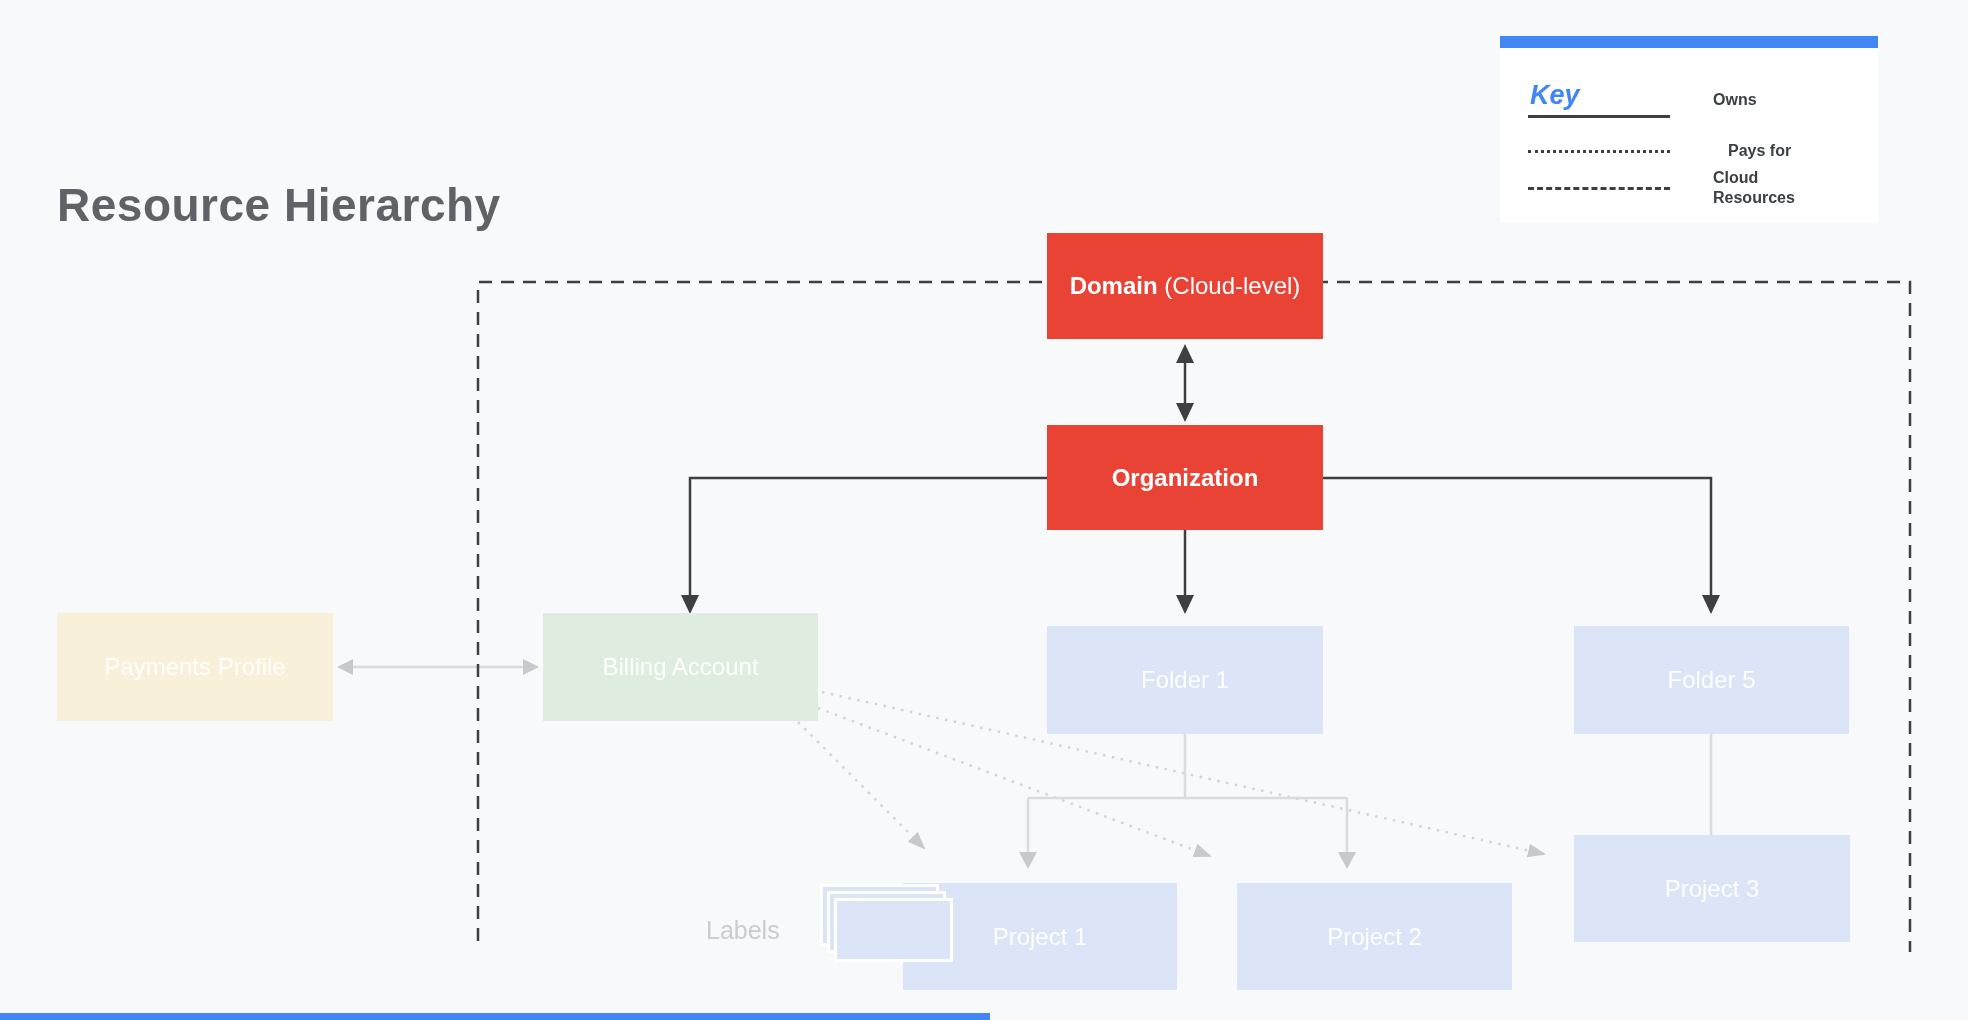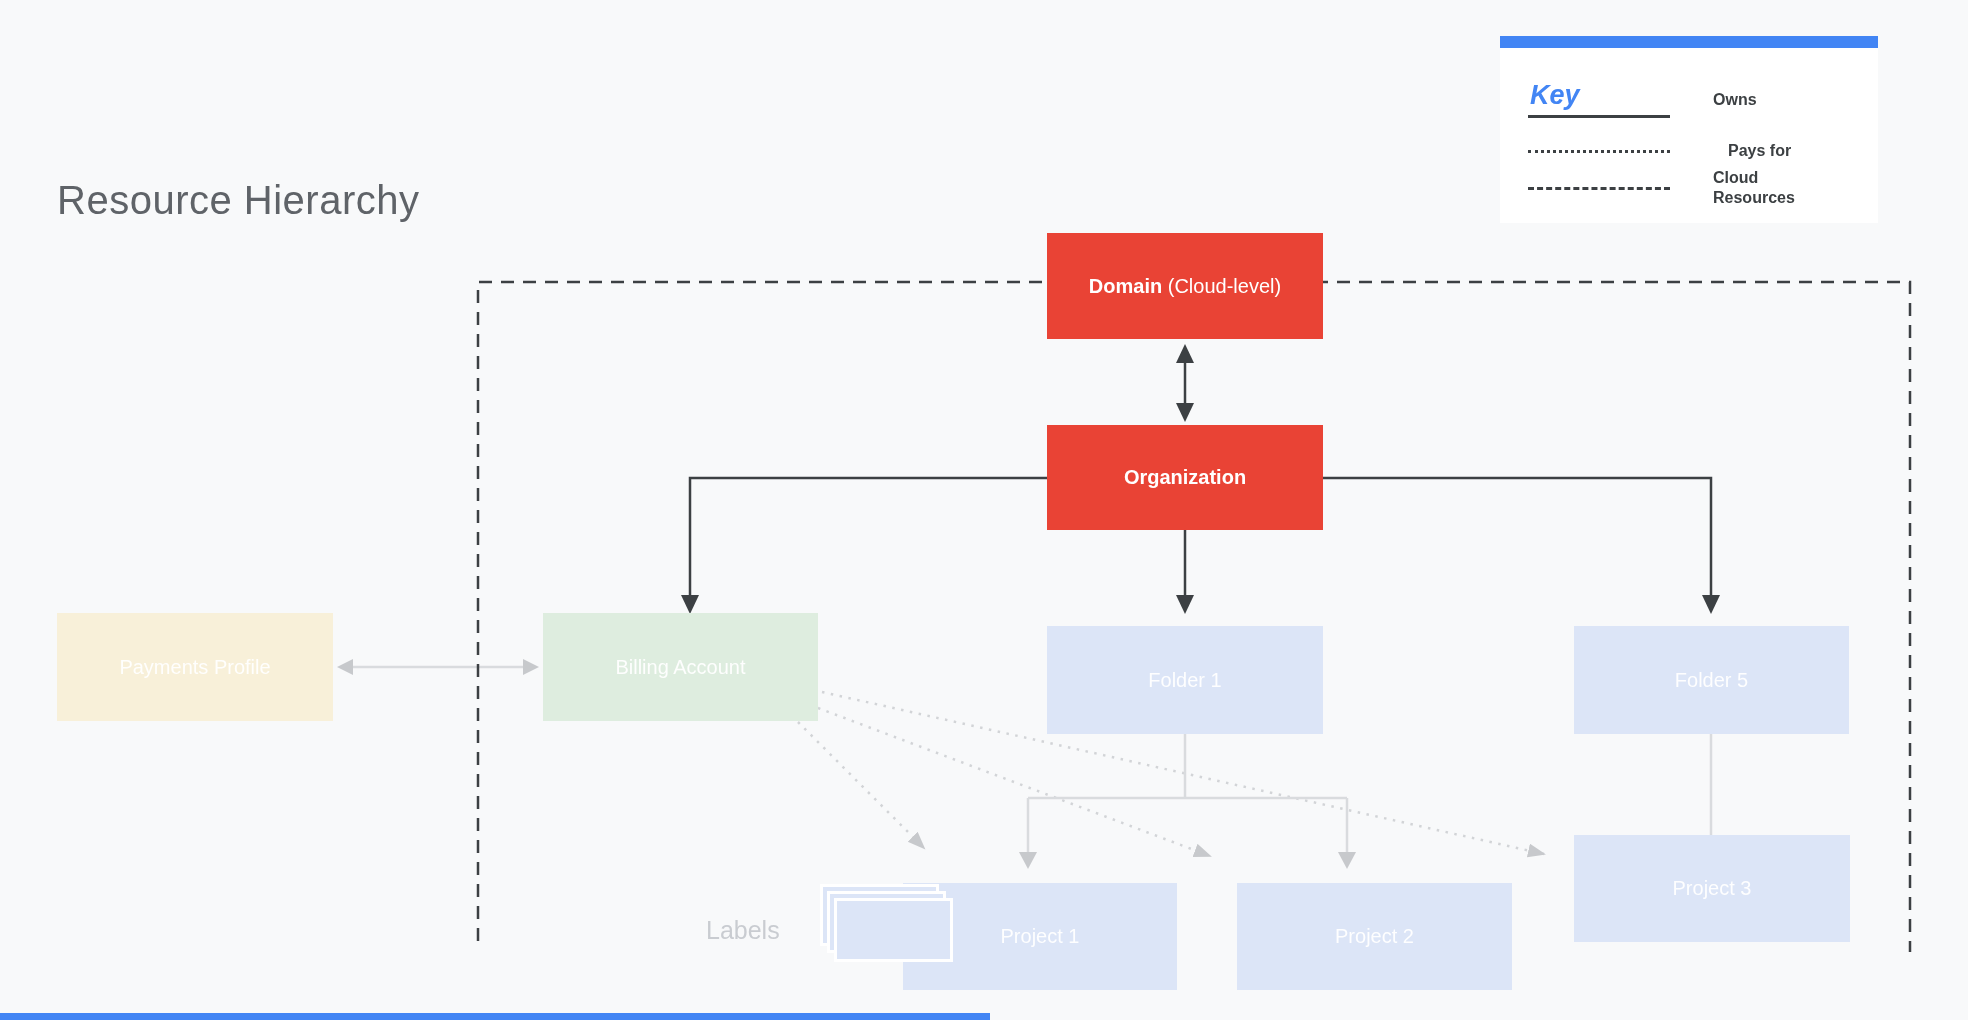--- a/index.html
+++ b/index.html
@@ -14,32 +14,32 @@
     --arrow-gray:#C7C9CC;
     --dotted-gray:#D2D4D7;
     --title-gray:#5F6368;
     --labels-gray:#C9CCD1;
   }
   *{margin:0;padding:0;box-sizing:border-box;}
   html,body{width:1968px;height:1020px;overflow:hidden;}
   body{font-family:"Liberation Sans", sans-serif;background:var(--background);}
   .canvas{position:relative;width:1968px;height:1020px;background:var(--background);overflow:hidden;}
 
-  .title{position:absolute;left:57px;top:178px;font-size:40px;font-weight:400;color:var(--title-gray);letter-spacing:.5px;}
+  .title{position:absolute;left:57px;top:178px;font-size:46px;font-weight:700;color:var(--title-gray);letter-spacing:.5px;}
 
   svg.connectors{position:absolute;left:0;top:0;width:1968px;height:1020px;}
   .stroke-dark{stroke:var(--line-dark);stroke-width:2.5;fill:none;}
   .fill-dark{fill:var(--line-dark);stroke:none;}
   .stroke-gray{stroke:var(--line-gray);stroke-width:2.5;fill:none;}
   .fill-gray{fill:var(--arrow-gray);stroke:none;}
   .stroke-dotted{stroke:var(--dotted-gray);stroke-width:2.5;fill:none;stroke-dasharray:2.5 6.5;}
   .boundary{stroke:var(--line-dark);stroke-width:2.5;fill:none;stroke-dasharray:13 9;}
 
   .node{position:absolute;display:flex;align-items:center;justify-content:center;
-        font-size:20px;color:#fff;text-align:center;}
+        font-size:24px;color:#fff;text-align:center;}
   .node.red{background:var(--node-red);}
   .node.red .bold{font-weight:700;}
   .node.blue{background:var(--node-blue);color:rgba(255,255,255,.95);margin-top:13px;}
   .node.green{background:var(--node-green);color:rgba(255,255,255,.95);}
   .node.cream{background:var(--node-cream);color:rgba(255,255,255,.95);}
 
   .labels-caption{position:absolute;left:706px;top:916px;font-size:25px;color:var(--labels-gray);}
   .card{position:absolute;width:119px;height:62px;background:var(--node-blue);border:3px solid #ffffff;}
 
   .keybox{position:absolute;left:1500px;top:36px;width:378px;height:187px;}

